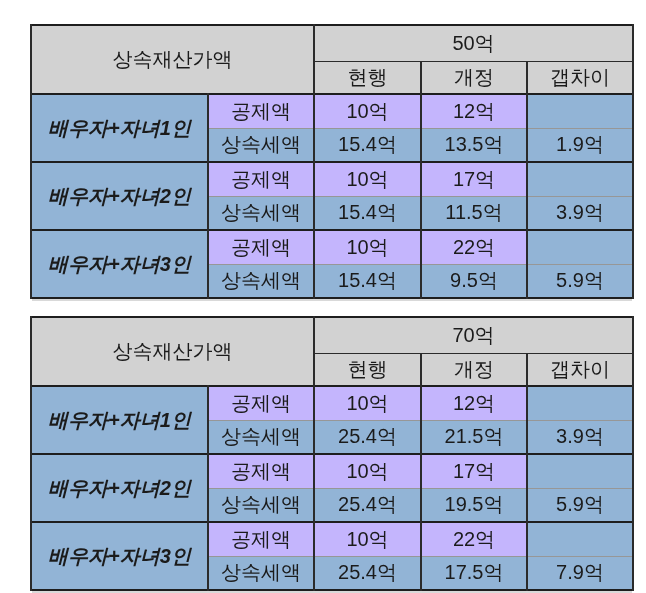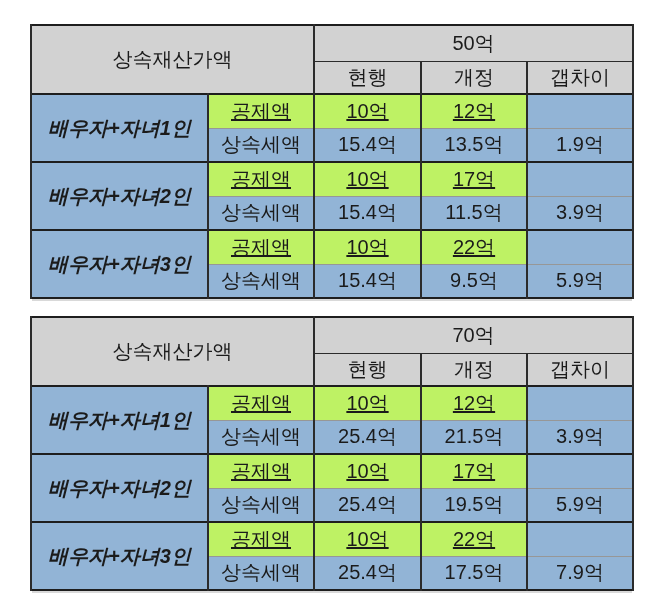--- a/index.html
+++ b/index.html
@@ -30,21 +30,21 @@
     vertical-align: middle;
     padding: 0;
     white-space: nowrap;
     overflow: hidden;
   }
   tr.h1 { height: 36px; }
   tr.h2 { height: 33px; }
   tr.dr { height: 34px; }
   td.hdr { background: #d2d2d2; }
   td.blue { background: #92b4d6; }
-  td.white { background: #bef264; text-decoration: underline; }
+  td.white { background: #c4b5fd; }
   td.num { text-align: right; padding-right: 7px; }
   td.glabel { font-weight: 700; font-size: 21px; font-style: italic; }
   td.corner { font-size: 21px; }
   tr.h2 td { border-top: 1px solid #2b2b2b; margin-left: 24px; }
   tr.row1 td { border-top: 2px solid #1e1e1e; border-bottom: 1px solid #979797; }
 </style>
 </head>
 <body>
 
 <div class="page">

